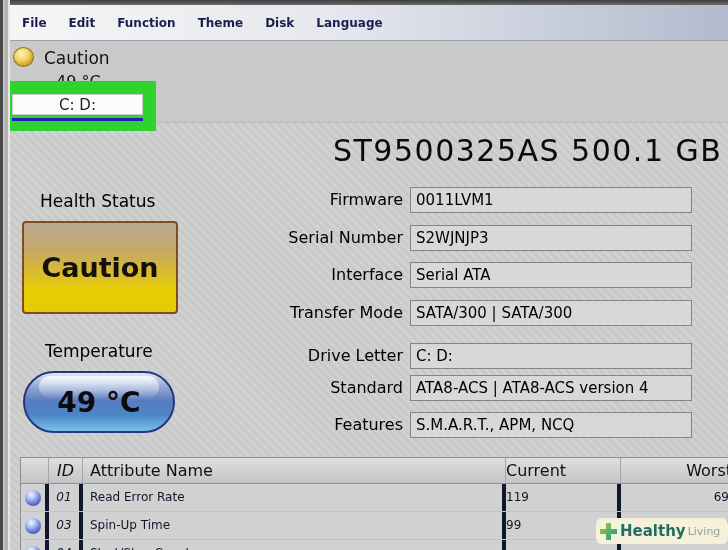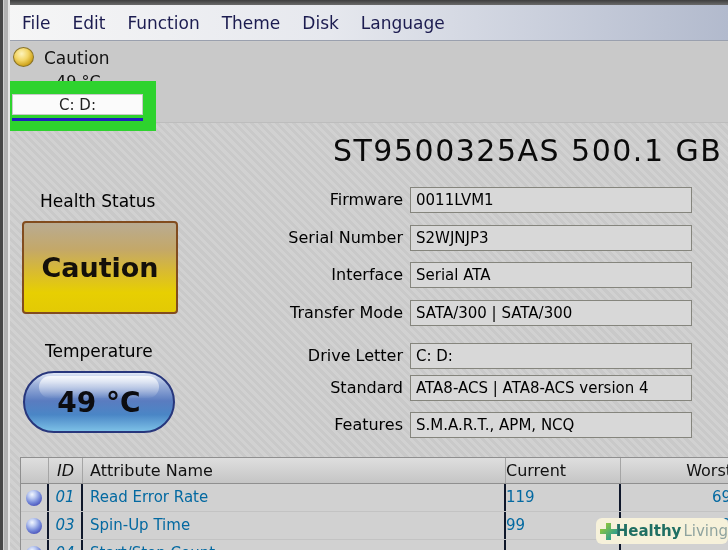--- a/index.html
+++ b/index.html
@@ -13,21 +13,21 @@
   .frame-top { position:absolute; left:0; top:0; width:728px; height:5px;
     background:linear-gradient(#3e3e3e,#6a6a6a); z-index:6; }
   .frame-left { position:absolute; left:0; top:0; width:10px; height:550px;
     background:linear-gradient(to right,#474747 0 3px,#cfcfcf 3px 4px,#b2b2b2 4px 8px,#e6e6e6 8px 10px); z-index:6; }
 
   
   .menubar { position:absolute; left:3px; top:5px; width:725px; height:36px;
     background:linear-gradient(to right,#f6f6f6 0%, #e6e8ee 45%, #b2bacd 100%);
     border-bottom:1px solid #9aa0ae;
     display:flex; align-items:center; padding-left:8px; z-index:5; }
-  .menu-item { padding:4px 11px; font-size:17px; color:#1c1c50; cursor:default; }
+  .menu-item { padding:4px 11px; font-size:12px; color:#1c1c50; cursor:default;font-weight:bold; }
 
   
   .diskbar { position:absolute; left:3px; top:42px; width:725px; height:80px;
     background:#c9c9c9; z-index:2; }
   .lamp { position:absolute; left:10px; top:5px; width:21px; height:20px; border-radius:50%;
     background:radial-gradient(circle at 40% 32%, #fdf4bc 0%, #f2d566 40%, #cfa41c 72%, #a37a08 100%);
     border:1px solid #8a7428; }
   .disk-status { position:absolute; left:41px; top:6px; font-size:17px; color:#121212; }
   .disk-temp { position:absolute; left:53px; top:30px; font-size:16px; color:#121212; }
 
@@ -73,40 +73,40 @@
     border-radius:20px; background:linear-gradient(rgba(255,255,255,.8), rgba(255,255,255,.03)); }
   .temp-pill span { position:relative; }
 
   
   .smart { position:absolute; left:10px; top:334px; width:730px;
     border:1px solid #8f8f8f; border-right:none; background:#d1d1d1; }
   .thead { display:flex; height:26px;
     background:linear-gradient(#dedede,#c5c5c5); border-bottom:1px solid #8f8f8f; }
   .th { font-size:16px; color:#111; line-height:25px; border-right:1px solid #a5a5a5; }
   .trow { display:flex; height:28px; border-bottom:1px solid #c3c3c3; }
-  .td { font-size:15px; color:#0369a1; line-height:27px; border-right:2px solid #0f172a; }
+  .td { font-size:12px; color:#0f172a; line-height:27px; border-right:4px solid #0f172a; }
   .c-icon { width:28px; display:flex; align-items:center; justify-content:center; }
   .c-id { width:34px; text-align:center;font-style:italic; }
   .c-name { width:423px; padding-left:7px; text-align:left; }
   .c-cur { width:115px; padding-right:8px; }
   .c-wor { width:120px; text-align:right; padding-right:8px; }
   .sphere { width:16px; height:16px; border-radius:50%;
     background:radial-gradient(circle at 38% 28%, #f2f7ff 0%, #bccaf2 25%, #7286d8 55%, #4a52ba 80%, #3c3a9c 100%); }
 
   
   .watermark { position:absolute; left:596px; top:518px; width:132px; height:26px;
     background:#f6f1da; border-radius:6px; display:flex; align-items:center;
     padding-left:4px; z-index:7; }
   .wm-plus { position:relative; width:17px; height:17px; margin-right:3px; }
   .wm-plus::before { content:""; position:absolute; left:6px; top:0; width:5px; height:17px;
     background:linear-gradient(135deg,#8dc63f,#2a9d8f); }
   .wm-plus::after { content:""; position:absolute; left:0; top:6px; width:17px; height:5px;
     background:linear-gradient(135deg,#8dc63f,#2a9d8f); }
   .wm-bold { font-size:15px; font-weight:bold; color:#1f6f63; }
-  .wm-light { font-size:15px; color:#8fa39f; margin-left:2px; }
+  .wm-light { font-size:11px; color:#8fa39f; margin-left:2px; }
 </style>
 </head>
 <body>
 
 <div class="frame-top"></div>
 
 <div class="menubar">
   <div class="menu-item">File</div>
   <div class="menu-item">Edit</div>
   <div class="menu-item">Function</div>

